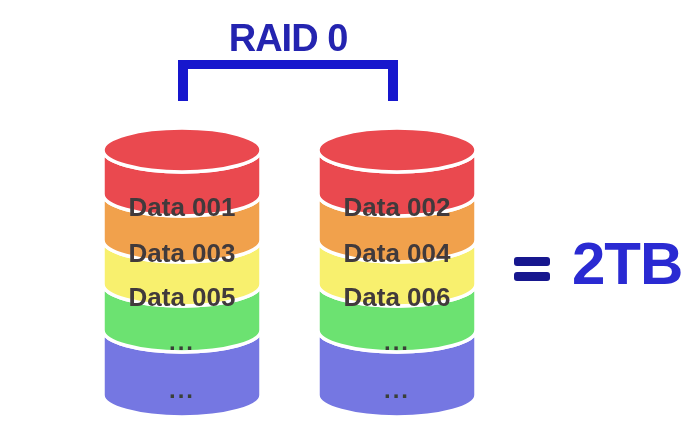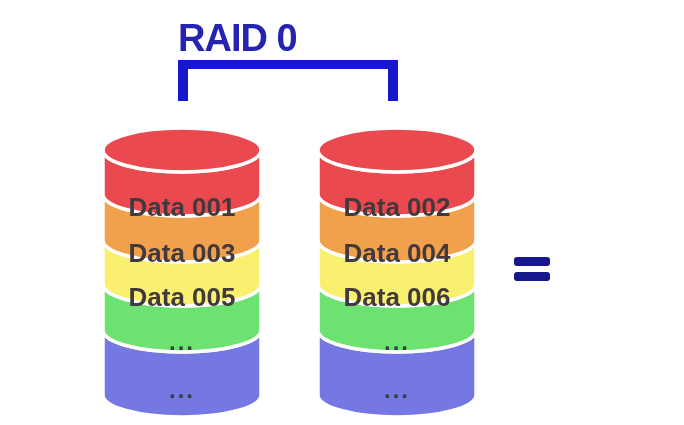--- a/index.html
+++ b/index.html
@@ -9,21 +9,21 @@
     height: 425px;
     background: #ffffff;
     overflow: hidden;
     font-family: "Liberation Sans", "DejaVu Sans", sans-serif;
   }
   .raid-title {
     position: absolute;
     left: 178px;
     top: 19px;
     width: 220px;
-    text-align: left;
+    text-align: center;
     font-size: 38px;
     line-height: 1;
     font-weight: bold;
     letter-spacing: -1px;
     color: #2424b0;
   }
   .bracket {
     position: absolute;
     left: 178px;
     top: 60px;
@@ -105,14 +105,15 @@
     <text class="band-label" x="83" y="90" text-anchor="middle">Data 002</text>
     <text class="band-label" x="83" y="136" text-anchor="middle">Data 004</text>
     <text class="band-label" x="83" y="180" text-anchor="middle">Data 006</text>
     <text class="dots-label" x="83" y="224" text-anchor="middle">...</text>
     <text class="dots-label" x="83" y="272" text-anchor="middle">...</text>
   </svg>
 
   <div class="equals-bar top"></div>
   <div class="equals-bar bottom"></div>
 
+  <div class="capacity">2TB</div>
 
 </div>
 
 </body></html>

